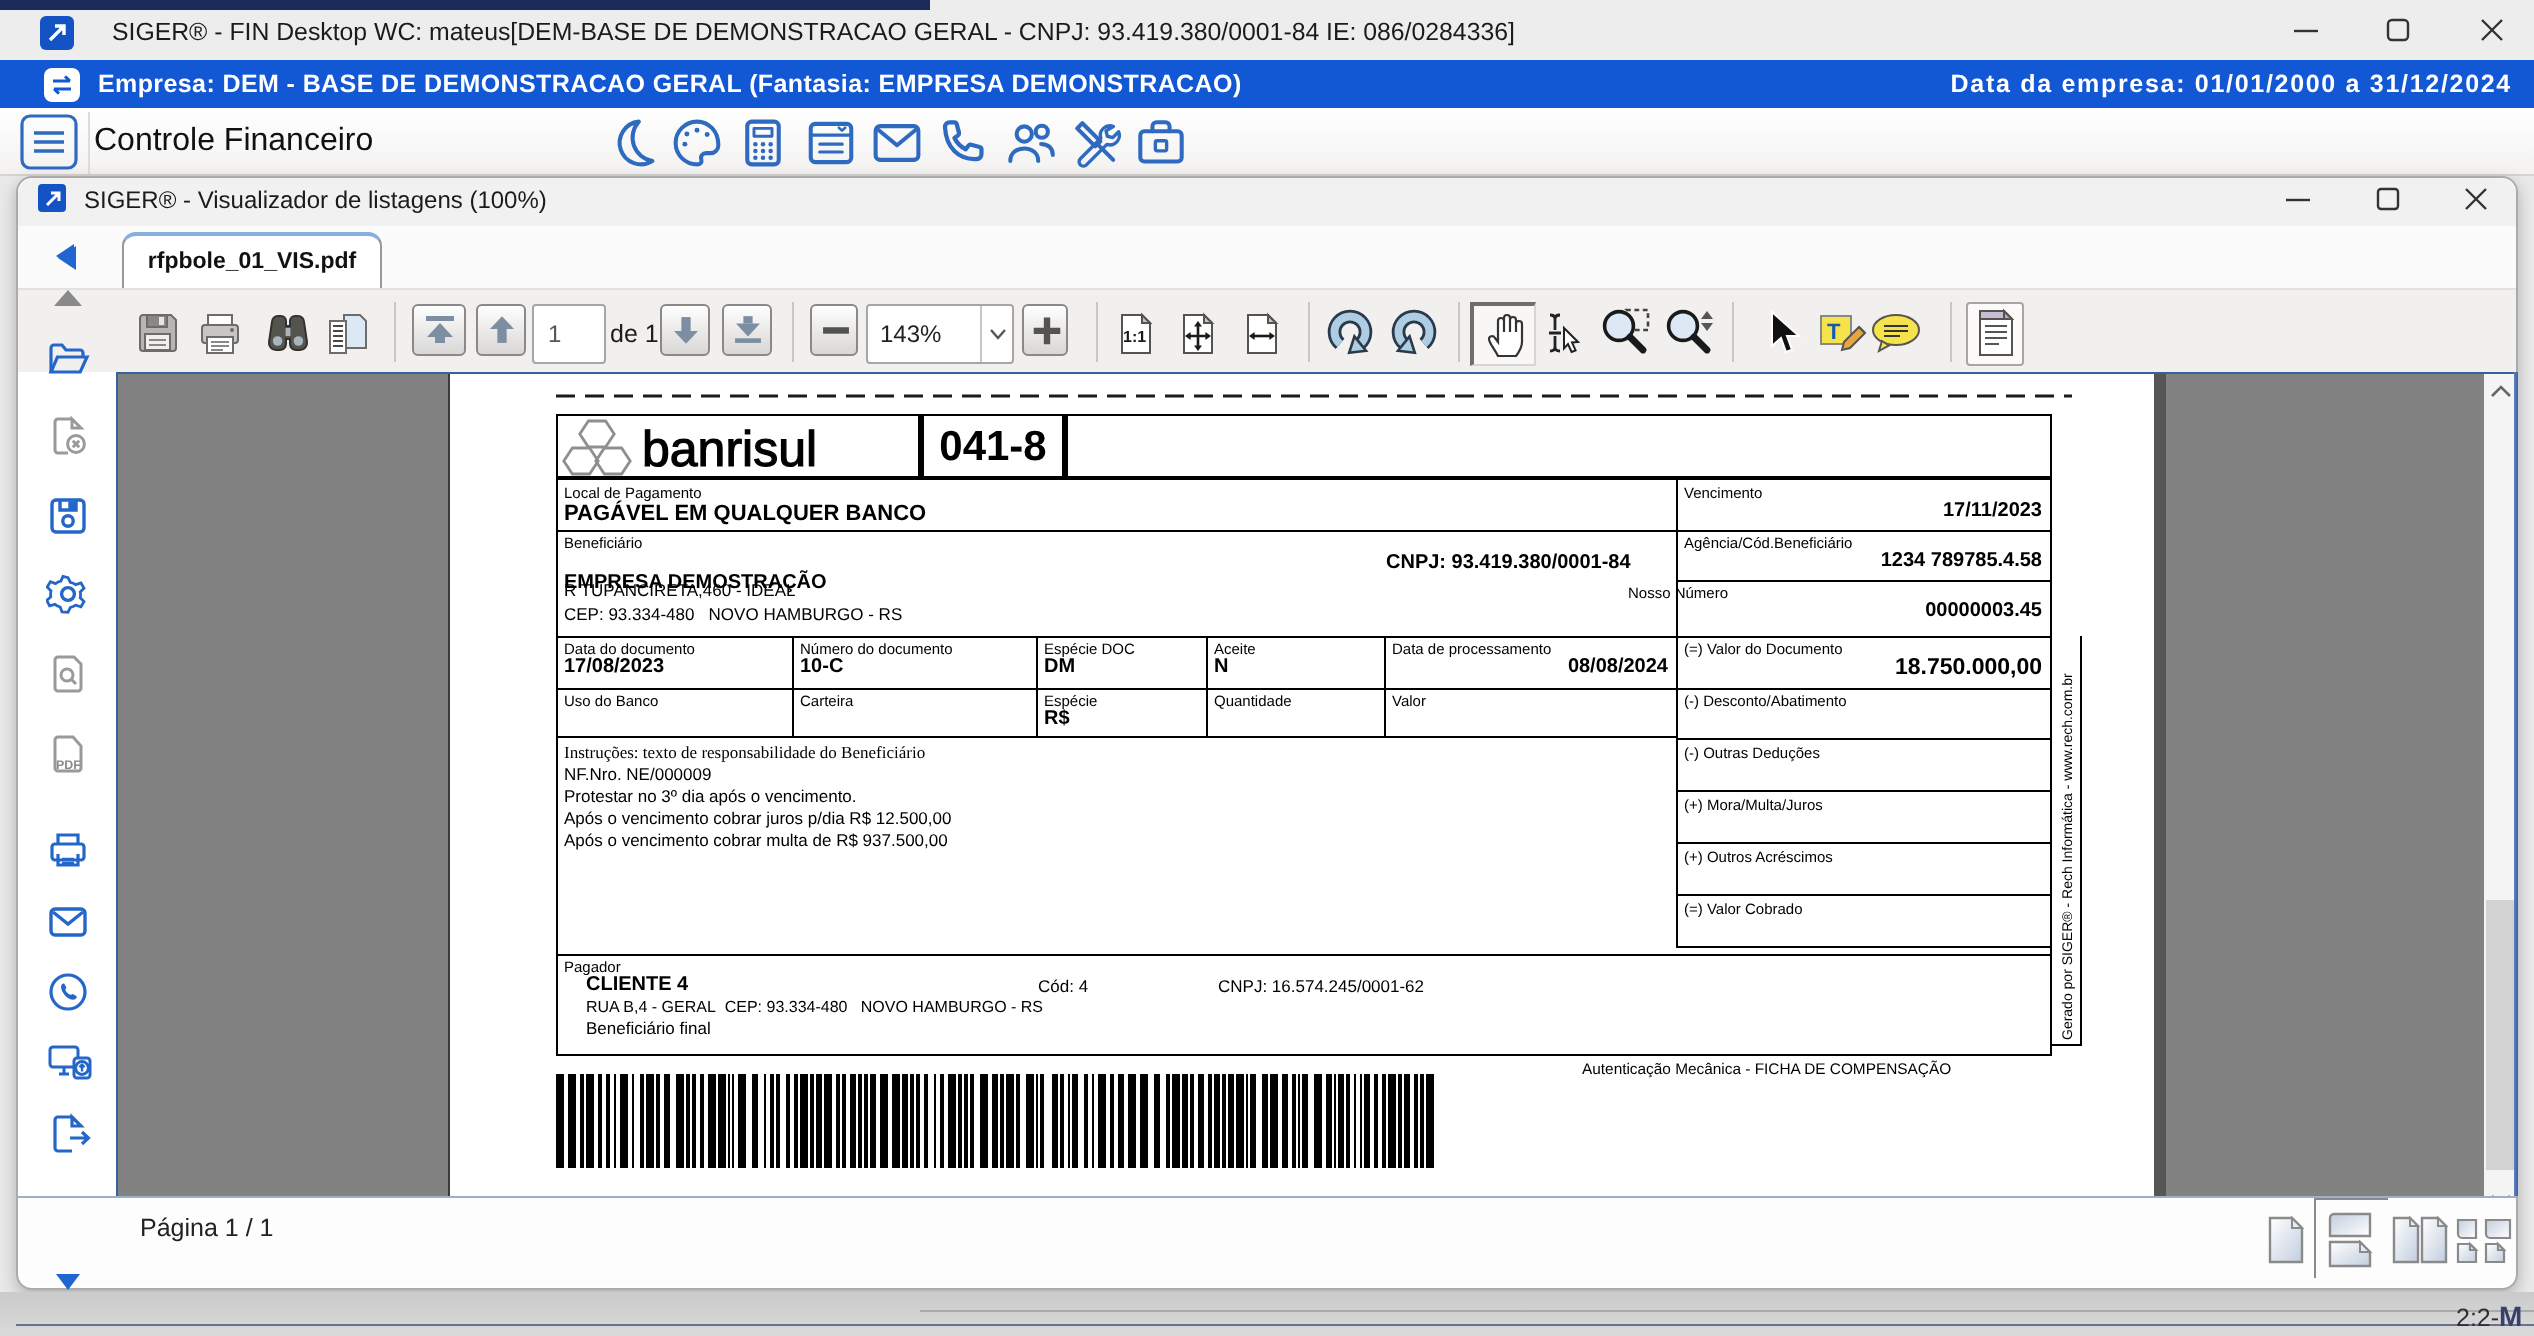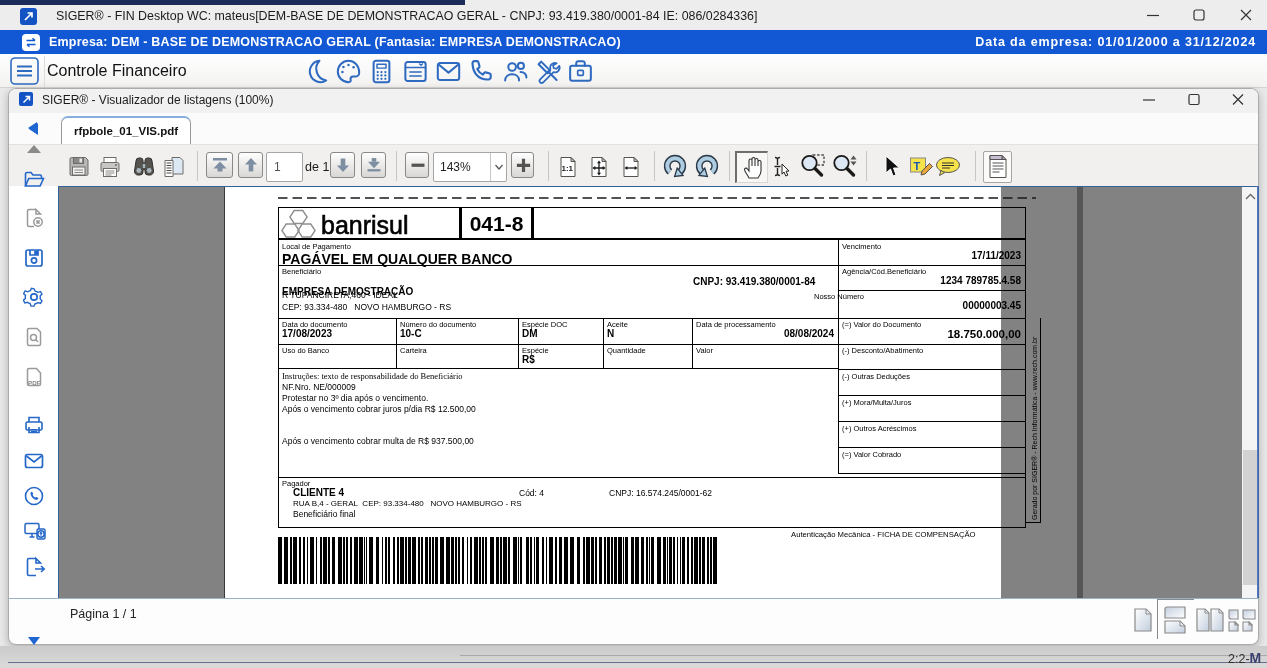--- a/index.html
+++ b/index.html
@@ -18,21 +18,21 @@
 #iwin { left:8px; top:88px; width:1251px; height:557px; background:#fff; border:1px solid #adabaa; border-radius:8px; box-shadow:0 3px 8px rgba(0,0,0,.25); }
 #ititle { left:0; top:0; width:100%; height:25px; background:#f1f1f1; border-radius:8px 8px 0 0; }
 #ititletext { left:36px; top:6px; font-size:12px; color:#1b1b1b; }
 .iwinbtn { top:2px; width:20px; height:18px; color:#333; text-align:center; }
 #tabbar { left:0; top:25px; width:100%; height:31px; background:#fbfbfb; }
 #tab { left:52px; top:3px; width:130px; height:28px; background:#fff; border:1px solid #989898; border-bottom:none; border-top:2px solid #88aede; border-radius:7px 7px 0 0; font-weight:bold; font-size:11.5px; text-align:center; line-height:26px; color:#111; }
 #pdftb { left:0; top:56px; width:100%; height:42px; background:#f1f0ee; border-top:1px solid #e3e1df; }
 .pbtn { top:152px; width:25px; height:26px; background:linear-gradient(#fefefe,#d9d7d5); border:1px solid #8b8987; border-radius:3px; }
 .psep { top:151px; width:1px; height:30px; background:#c8c6c4; }
 #content { left:49px; top:98px; width:1183px; height:412px; background:#828282; border-top:1px solid #34629c; border-left:1px solid #34629c; }
-#page { left:216px; top:99px; width:777px; height:411px; background:#fff; border-left:1px solid #3a3a3a; }
+#page { left:216px; top:99px; width:853px; height:411px; background:#fff; border-left:1px solid #3a3a3a; }
 #pageshadow { left:1069px; top:99px; width:6px; height:411px; background:#565656; }
 #vscroll { background:#f4f4f4; border-top:1px solid #34629c; }
 #vthumb { background:#d2d2d2; }
 #statusbar { left:0; top:510px; width:1249px; height:45px; background:#fdfdfd; border-radius:0 0 8px 8px; }
 #pagina { left:62px; top:519px; font-size:12.5px; color:#222; }
 #botline { left:460px; top:655px; width:807px; height:1px; background:#a9a9a9; }
 #memtxt { left:1228px; top:650px; font-size:12.5px; }
 #page .lab { position:absolute; font-size:7.5px; color:#000; white-space:nowrap; }
 #page .val { position:absolute; font-size:10px; font-weight:bold; color:#000; white-space:nowrap; }
 #page .sm { position:absolute; font-size:8.5px; color:#000; white-space:nowrap; }
@@ -334,21 +334,21 @@
         <g fill="none" stroke="#8f8f8f" stroke-width="1.4">
           <path d="M13.2 1.5 h8.6 l4.3 6.5 -4.3 6.5 h-8.6 l-4.3-6.5 z"></path>
           <path d="M5.2 15 h8.6 l4.3 6.5 -4.3 6.5 H5.2 l-4.3-6.5 z"></path>
           <path d="M21.2 15 h8.6 l4.3 6.5 -4.3 6.5 h-8.6 l-4.3-6.5 z"></path>
         </g>
       </svg></div>
   <div class="bx" style="left:96px;top:24px;font-size:25px;color:#000;letter-spacing:0px;-webkit-text-stroke:0.6px #000;">banrisul</div>
   <div class="bx" style="left:237px;top:25px;width:69px;text-align:center;font-size:21px;font-weight:bold;">041-8</div>
 
   <div class="lab" style="left:57px;top:55px;">Local de Pagamento</div>
-  <div class="val" style="left:57px;top:64px;font-size:14px;">PAGÁVEL EM QUALQUER BANCO</div>
+  <div class="val" style="left:57px;top:64px;font-size:11px;">PAGÁVEL EM QUALQUER BANCO</div>
   <div class="lab" style="left:617px;top:55px;">Vencimento</div>
   <div class="val" style="left:617px;top:63px;width:179px;text-align:right;">17/11/2023</div>
 
   <div class="lab" style="left:57px;top:80px;">Beneficiário</div>
   <div class="val" style="left:57px;top:99px;">EMPRESA DEMOSTRAÇÃO</div>
   <div class="val" style="left:468px;top:89px;">CNPJ: 93.419.380/0001-84</div>
   <div class="sm" style="left:57px;top:103px;">R TUPANCIRETA,460 - IDEAL</div>
   <div class="sm" style="left:57px;top:115px;">CEP: 93.334-480&nbsp;&nbsp;&nbsp;NOVO HAMBURGO - RS</div>
   <div class="lab" style="left:617px;top:80px;">Agência/Cód.Beneficiário</div>
   <div class="val" style="left:617px;top:88px;width:179px;text-align:right;">1234 789785.4.58</div>
@@ -373,21 +373,21 @@
   <div class="lab" style="left:297px;top:159px;">Espécie</div>
   <div class="val" style="left:297px;top:167px;">R$</div>
   <div class="lab" style="left:382px;top:159px;">Quantidade</div>
   <div class="lab" style="left:471px;top:159px;">Valor</div>
   <div class="lab" style="left:617px;top:159px;">(-) Desconto/Abatimento</div>
 
   <div class="sm" style="left:57px;top:184px;font-family:Liberation Serif, serif;">Instruções: texto de responsabilidade do Beneficiário</div>
   <div class="sm" style="left:57px;top:195px;">NF.Nro. NE/000009</div>
   <div class="sm" style="left:57px;top:206px;">Protestar no 3º dia após o vencimento.</div>
   <div class="sm" style="left:57px;top:217px;">Após o vencimento cobrar juros p/dia R$ 12.500,00</div>
-  <div class="sm" style="left:57px;top:228px;margin-top:21px;">Após o vencimento cobrar multa de R$ 937.500,00</div>
+  <div class="sm" style="left:57px;top:228px;">Após o vencimento cobrar multa de R$ 937.500,00</div>
   <div class="lab" style="left:617px;top:185px;">(-) Outras Deduções</div>
   <div class="lab" style="left:617px;top:211px;">(+) Mora/Multa/Juros</div>
   <div class="lab" style="left:617px;top:237px;">(+) Outros Acréscimos</div>
   <div class="lab" style="left:617px;top:263px;">(=) Valor Cobrado</div>
 
   <div class="lab" style="left:57px;top:292px;">Pagador</div>
   <div class="val" style="left:68px;top:300px;">CLIENTE 4</div>
   <div class="sm" style="left:68px;top:312px;font-size:8px;">RUA B,4 - GERAL&nbsp;&nbsp;CEP: 93.334-480&nbsp;&nbsp;&nbsp;NOVO HAMBURGO - RS</div>
   <div class="sm" style="left:68px;top:322px;">Beneficiário final</div>
   <div class="sm" style="left:294px;top:301px;">Cód: 4</div>

